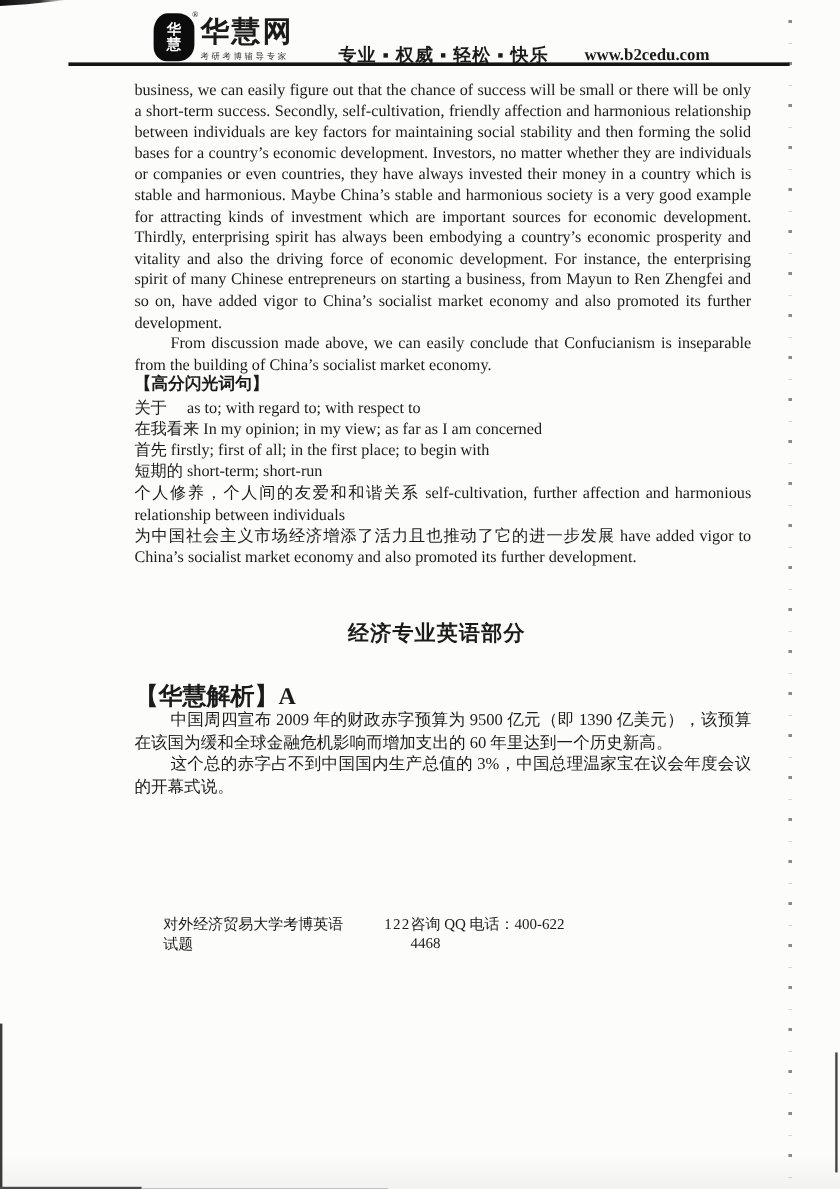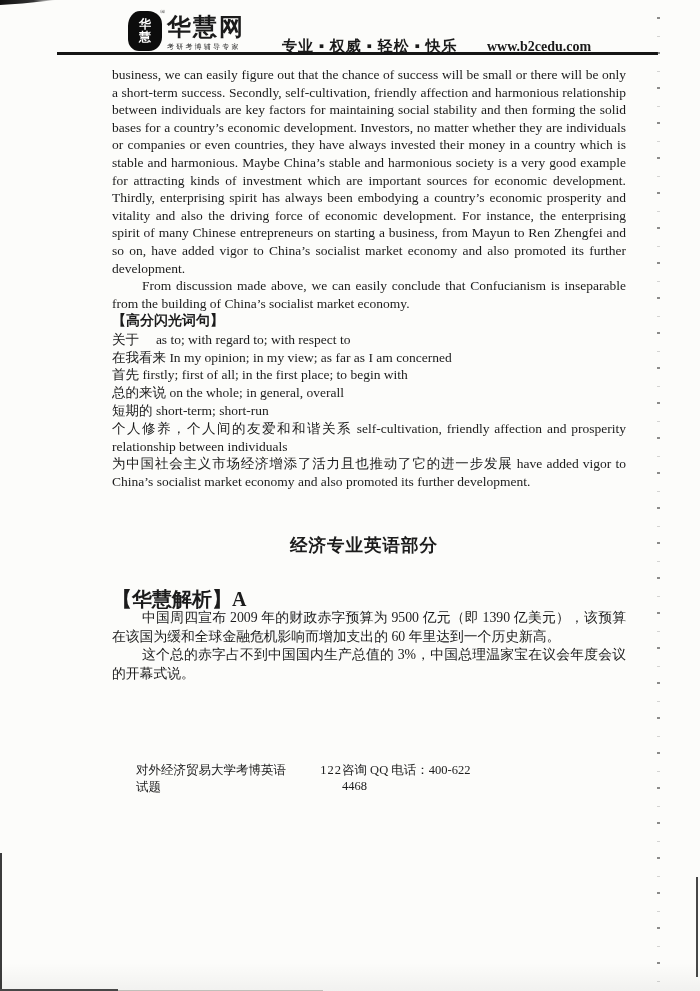--- a/index.html
+++ b/index.html
@@ -98,23 +98,22 @@
 
     <p class="eng">business, we can easily figure out that the chance of success will be small or there will be only a short-term success. Secondly, self-cultivation, friendly affection and harmonious relationship between individuals are key factors for maintaining social stability and then forming the solid bases for a country’s economic development. Investors, no matter whether they are individuals or companies or even countries, they have always invested their money in a country which is stable and harmonious. Maybe China’s stable and harmonious society is a very good example for attracting kinds of investment which are important sources for economic development. Thirdly, enterprising spirit has always been embodying a country’s economic prosperity and vitality and also the driving force of economic development. For instance, the enterprising spirit of many Chinese entrepreneurs on starting a business, from Mayun to Ren Zhengfei and so on, have added vigor to China’s socialist market economy and also promoted its further development.</p>
     <p class="eng indent">From discussion made above, we can easily conclude that Confucianism is inseparable from the building of China’s socialist market economy.</p>
 
 
     <p class="bracket-title">【高分闪光词句】</p>
     <div class="phrases">
       <p>关于　 as to; with regard to; with respect to</p>
       <p>在我看来 In my opinion; in my view; as far as I am concerned</p>
       <p>首先 firstly; first of all; in the first place; to begin with</p>
-      <p>总的来说 on the whole; in general, overall</p>
       <p>短期的 short-term; short-run</p>
-      <p>个人修养，个人间的友爱和和谐关系 self-cultivation, friendly affection and prosperity relationship between individuals</p>
+      <p>个人修养，个人间的友爱和和谐关系 self-cultivation, further affection and harmonious relationship between individuals</p>
       <p>为中国社会主义市场经济增添了活力且也推动了它的进一步发展 have added vigor to China’s socialist market economy and also promoted its further development.</p>
     </div>
 
     <h2 class="section-heading">经济专业英语部分</h2>
 
     <p class="analysis-line"><span>【华慧解析】</span><span class="ans">A</span></p>
 
     <p class="cn indent trans-p">中国周四宣布 2009 年的财政赤字预算为 9500 亿元（即 1390 亿美元），该预算在该国为缓和全球金融危机影响而增加支出的 60 年里达到一个历史新高。</p>
     <p class="cn indent trans-p">这个总的赤字占不到中国国内生产总值的 3%，中国总理温家宝在议会年度会议的开幕式说。</p>
   </div>

